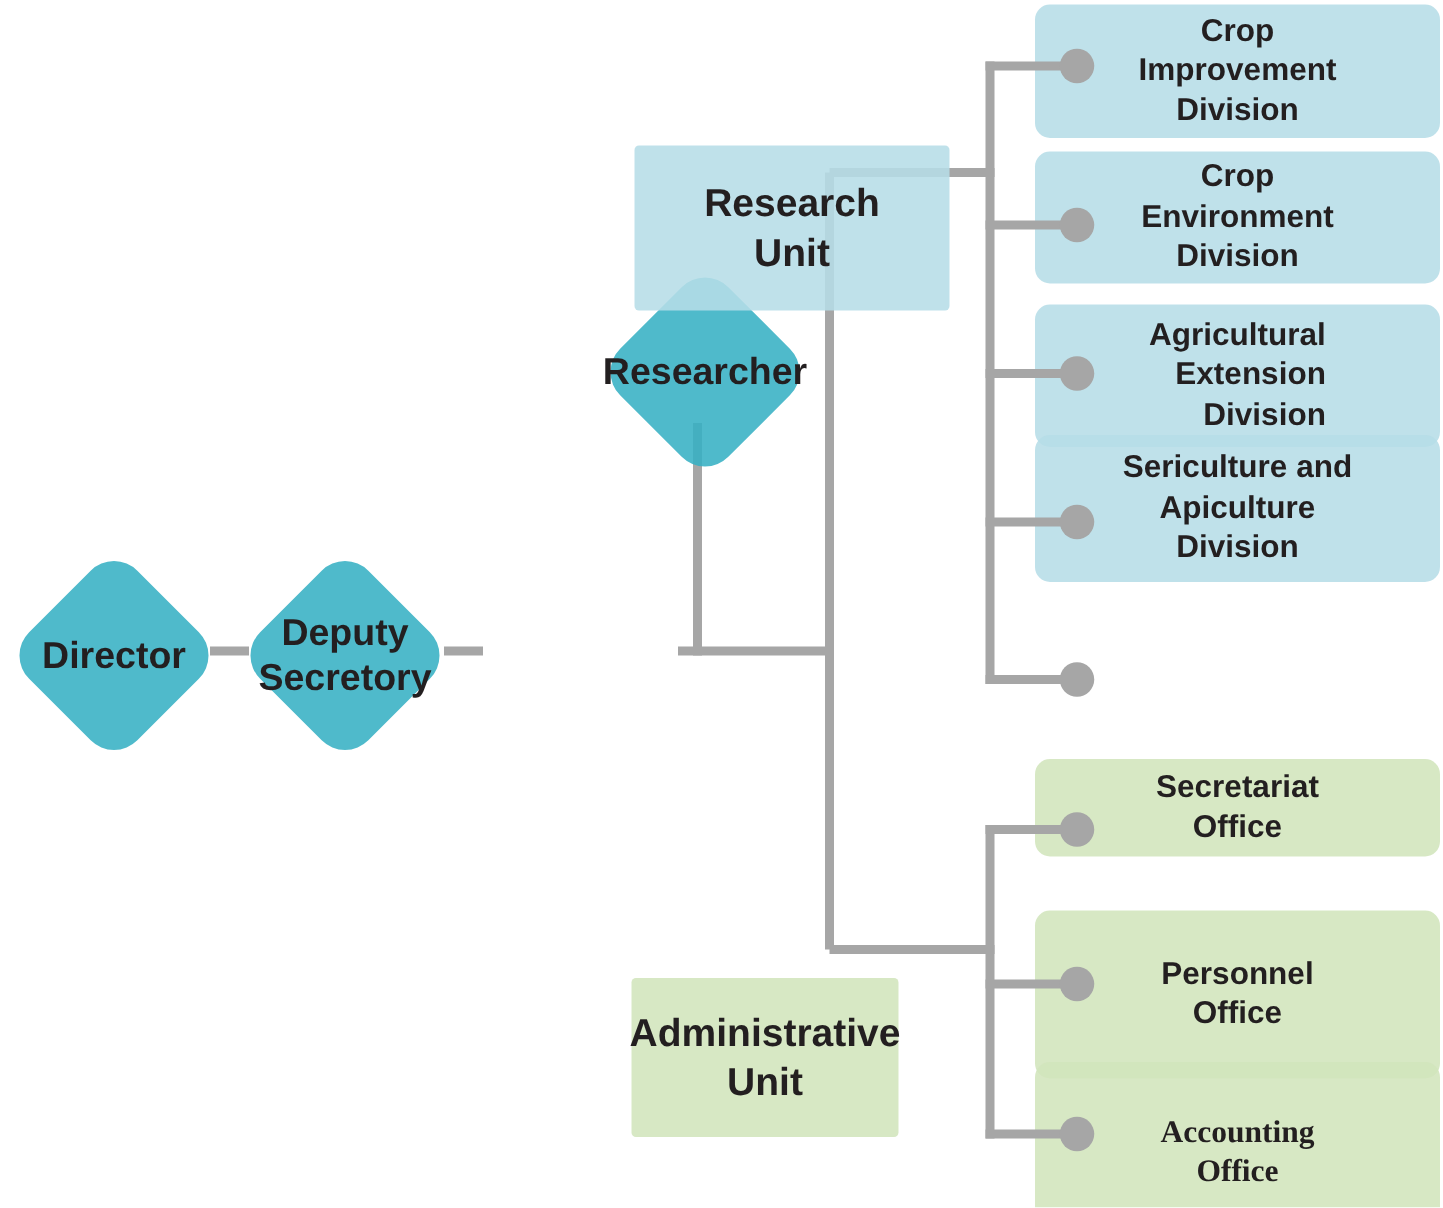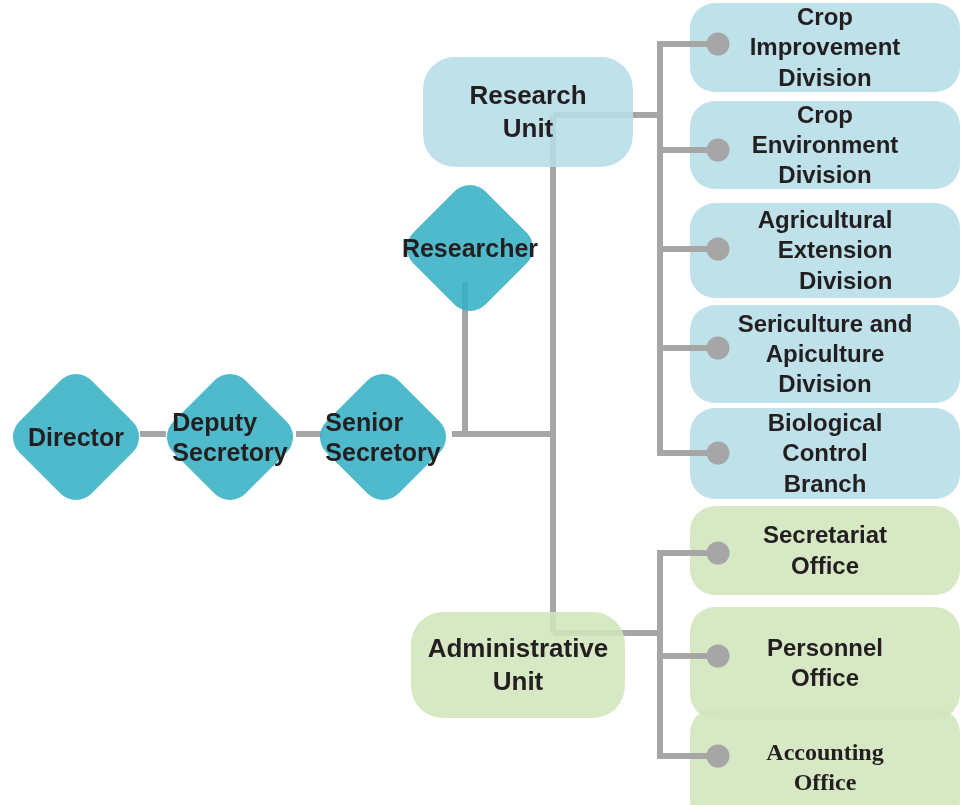--- a/index.html
+++ b/index.html
@@ -7,30 +7,30 @@
     position:relative;width:962px;height:805px;background:#ffffff;overflow:hidden;
     font-family:"Liberation Sans","DejaVu Sans",sans-serif;
     font-weight:700;color:#231f20;
   }
   svg.layer{position:absolute;left:0;top:0;width:962px;height:805px;pointer-events:none;}
   #under-lines{z-index:0;}
   #over-lines{z-index:2;}
   .node{position:absolute;z-index:1;display:flex;align-items:center;justify-content:center;
         text-align:center;white-space:pre-line;box-sizing:border-box;}
   
-  .rbox{border-radius:25px;font-size:24px;line-height:1.26;}
+  .rbox{border-radius:10px;font-size:21px;line-height:1.26;}
   .blue{background:rgba(182,221,231,0.88);}
   .green{background:rgba(209,229,188,0.88);}
-  .unit{font-size:26px;border-radius:32px;}
+  .unit{font-size:26px;border-radius:3px;margin-top:40px;}
   
   .diamond{position:absolute;z-index:1;width:102px;height:102px;}
   .diamond .bg{position:absolute;left:0;top:0;width:102px;height:102px;
                transform:rotate(45deg);border-radius:22px;background:rgba(55,176,196,0.88);}
   .diamond .dlabel{position:absolute;left:-36px;top:-20px;width:174px;height:142px;
-               display:flex;align-items:center;justify-content:center;text-align:left;
+               display:flex;align-items:center;justify-content:center;text-align:center;
                white-space:pre-line;font-size:25px;line-height:1.2;}
   
   .rcol{left:690px;width:270px;}
 </style>
 </head>
 <body>
 
 <div id="canvas">
 
   <svg id="under-lines" class="layer">
@@ -49,52 +49,44 @@
 
   <div class="diamond" style="left:25px;top:386px;">
     <div class="bg"></div>
     <div class="dlabel">Director</div>
   </div>
   <div class="diamond" style="left:179px;top:386px;">
     <div class="bg"></div>
     <div class="dlabel">Deputy
 Secretory</div>
   </div>
-  <div class="diamond" style="left:332px;top:386px;">
-    <div class="bg"></div>
-    <div class="dlabel">Senior
-Secretory</div>
-  </div>
   <div class="diamond" style="left:419px;top:197px;">
     <div class="bg"></div>
     <div class="dlabel">Researcher</div>
   </div>
 
   <div class="node rbox unit blue" style="left:423px;top:57px;width:210px;height:110px;">Research
 Unit</div>
-  <div class="node rbox unit green" style="left:411px;top:612px;width:214px;height:106px;">Administrative
+  <div class="node rbox unit green" style="left:421px;top:612px;width:178px;height:106px;">Administrative
 Unit</div>
 
   <div class="node rbox blue rcol" style="top:3px;height:89px;">Crop
 Improvement
 Division</div>
   <div class="node rbox blue rcol" style="top:101px;height:88px;">Crop
 Environment
 Division</div>
   <div class="node rbox blue rcol" style="top:203px;height:95px;text-align:right;">Agricultural
 Extension
 Division</div>
-  <div class="node rbox blue rcol" style="top:305px;height:98px;">Sericulture and
+  <div class="node rbox blue rcol" style="top:290px;height:98px;">Sericulture and
 Apiculture
 Division</div>
-  <div class="node rbox blue rcol" style="top:408px;height:91px;">Biological
-Control
-Branch</div>
 
-  <div class="node rbox green rcol" style="top:506px;height:89px;">Secretariat
+  <div class="node rbox green rcol" style="top:506px;height:65px;">Secretariat
 Office</div>
   <div class="node rbox green rcol" style="top:607px;height:112px;">Personnel
 Office</div>
   <div class="node rbox green rcol" style="top:708px;height:118px;font-family:Liberation Serif, serif;">Accounting
 Office</div>
 
   <svg id="over-lines" class="layer">
     <g stroke="#a6a6a6" stroke-width="6" fill="none">
       <path d="M657 44 H718"></path>
       <path d="M657 150 H718"></path>

